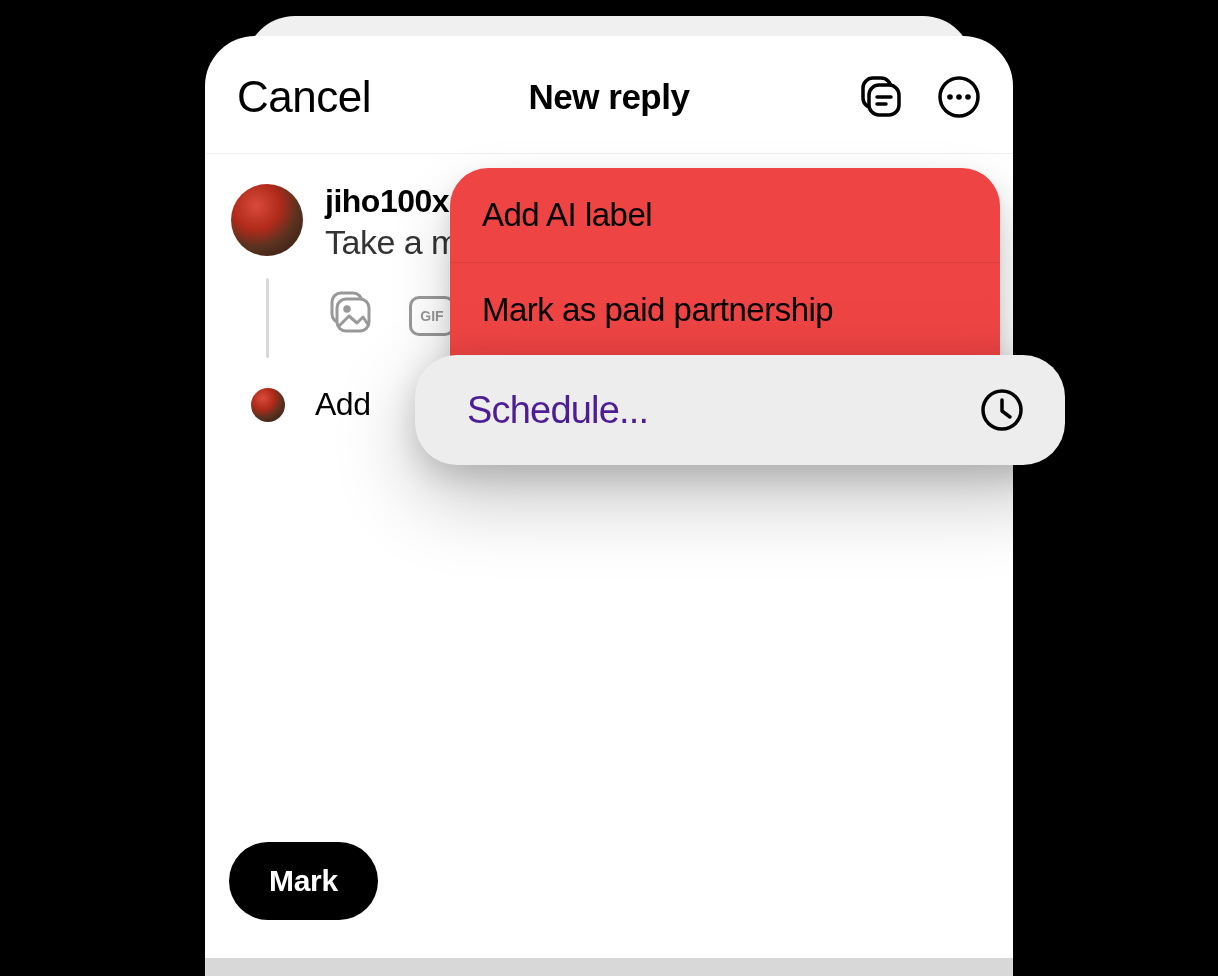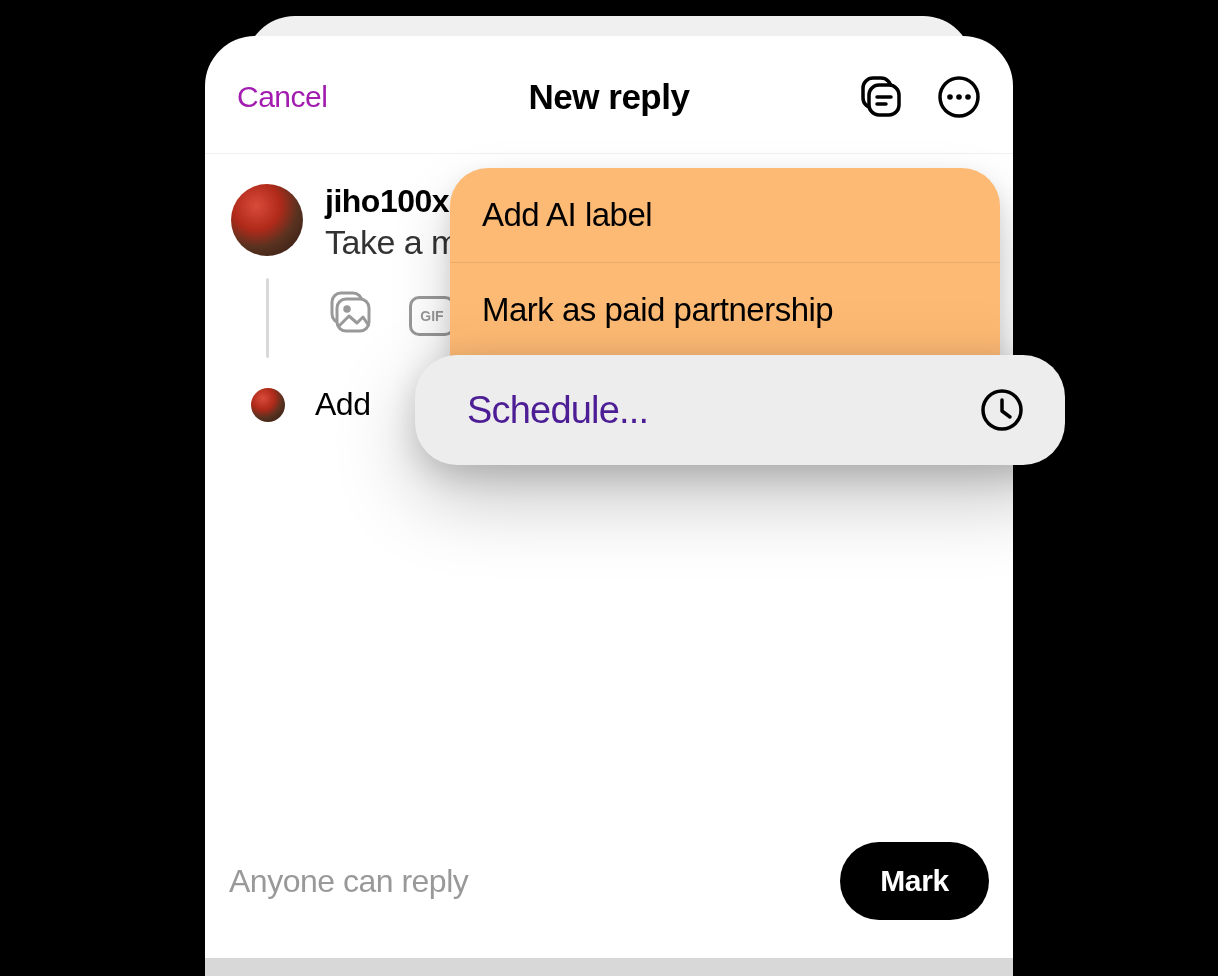--- a/index.html
+++ b/index.html
@@ -40,23 +40,23 @@
     }
     .header {
       display: flex;
       align-items: center;
       padding: 24px 30px 20px 32px;
       border-bottom: 1px solid rgba(0,0,0,0.06);
       position: relative;
       height: 118px;
     }
     .cancel {
-      font-size: 30px;
-      font-weight: 400;
-      color: #a21caf;
+      font-size: 44px;
+      font-weight: 400;
+      color: #000000;
       cursor: pointer;
       letter-spacing: -0.5px;
     }
     .title {
       position: absolute;
       left: 50%;
       transform: translateX(-50%);
       font-size: 35px;
       font-weight: 700;
       color: #000;
@@ -189,21 +189,21 @@
       background: #d8d8d8;
     }
     
     .menu-wrap {
       position: absolute;
       left: 450px;
       top: 168px;
       width: 616px;
     }
     .menu-top {
-      background: #fdba74;
+      background: #ef4444;
       border-radius: 38px 38px 0 0;
       overflow: hidden;
       box-shadow: 0 30px 60px rgba(0,0,0,0.18), 0 8px 20px rgba(0,0,0,0.10);
       width: 550px;
     }
     .menu-item {
       padding: 28px 32px 28px 32px;
       font-size: 33px;
       font-weight: 400;
       color: #000;
@@ -285,21 +285,20 @@
         </div>
       </div>
       <div class="thread-line"></div>
       <div class="add-row">
         <div class="avatar-small"></div>
         <div class="add-text">Add</div>
       </div>
     </div>
 
     <div class="footer">
-      <div class="reply-setting">Anyone can reply</div>
       <div class="post-btn">Mark</div>
     </div>
     <div class="bottom-strip"></div>
   </div>
 </div>
 
 <div class="menu-wrap">
   <div class="menu-top">
     <div class="menu-item">Add AI label</div>
     <div class="menu-item">Mark as paid partnership</div>

